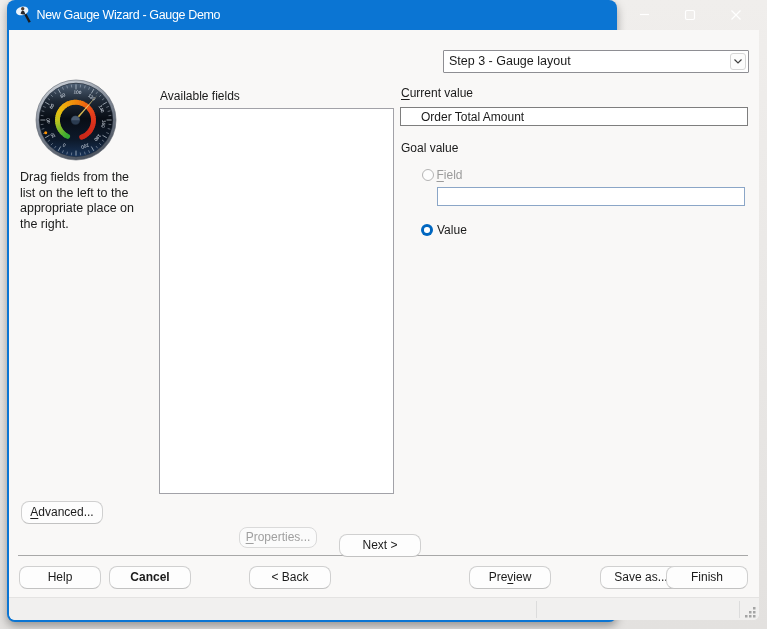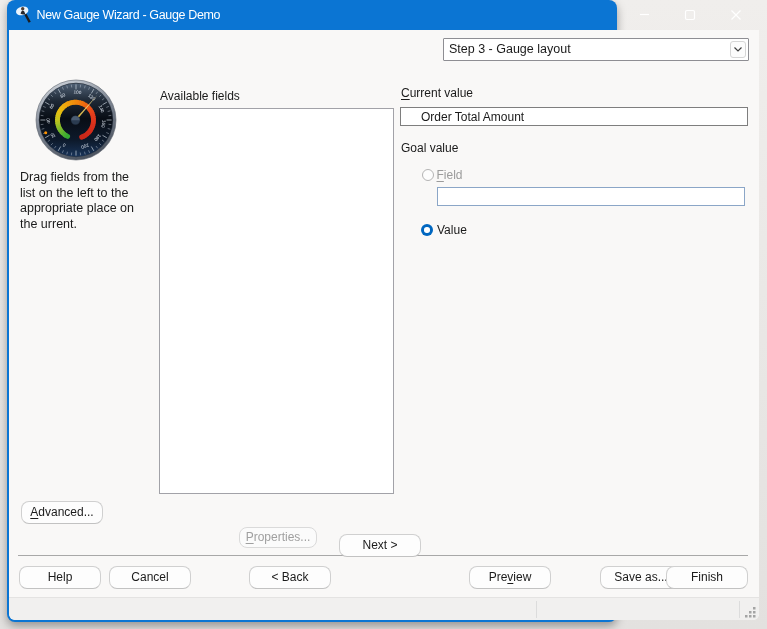--- a/index.html
+++ b/index.html
@@ -14,21 +14,21 @@
   .lbl{position:absolute;white-space:nowrap;}
   .underline{text-decoration:underline;text-underline-offset:2px;}
   #dragtext{position:absolute;left:11px;top:140px;width:114px;line-height:15.5px;font-size:12.5px;}
   #listbox{position:absolute;left:150px;top:78px;width:235px;height:386px;
     background:#fff;border:1px solid #a2a2a8;box-sizing:border-box;}
   .btn{position:absolute;height:23px;width:82px;background:#fdfdfd;
     border:1px solid #d0d0d0;border-bottom-color:#c2c2c2;border-radius:8px;
     box-sizing:border-box;text-align:center;line-height:20px;font-size:12px;color:#1b1b1b;}
   .txt{position:absolute;background:#fff;border:1px solid #7e7e7e;box-sizing:border-box;
     font-size:12px;line-height:16px;padding:1px 20px;}
-  #combo{position:absolute;left:434px;top:8px;width:306px;height:23px;background:#fff;
+  #combo{position:absolute;left:434px;top:20px;width:306px;height:23px;background:#fff;
     border:1px solid #8e8e93;box-sizing:border-box;border-radius:1px;}
   #combo .ctext{position:absolute;left:5px;top:0;line-height:21px;font-size:12.5px;}
   #combo .cbtn{position:absolute;right:2px;top:2px;width:16px;height:17px;
     border:1px solid #d6d6d6;border-radius:3px;background:#fcfcfc;box-sizing:border-box;}
   .radio{position:absolute;width:12px;height:12px;border-radius:50%;box-sizing:border-box;}
   #statusbar{position:absolute;left:0;bottom:0;width:750px;height:23px;background:#f1f0ef;
     border-top:1px solid #e4e3e2;border-radius:0 0 6px 6px;box-sizing:border-box;}
   .sdiv{position:absolute;top:3px;bottom:2px;width:1px;background:#dcdcdc;}
   .sep{position:absolute;left:9px;top:525px;width:730px;height:1px;background:#a8a8a8;}
 </style>
@@ -200,21 +200,21 @@
           <path d="M49.28 56.91 A 18 18 0 0 1 46.89 58.03" stroke="rgb(202,41,25)" stroke-width="4.9" stroke-linecap="butt"></path>
           <path d="M47.59 57.74 A 18 18 0 0 1 46.66 58.11" stroke="rgb(200,40,25)" stroke-width="4.9" stroke-linecap="round"></path>
         </g>
       <circle id="orangedot" r="1.5" fill="#ff9400" cx="10.72" cy="53.86"></circle>
       <polygon id="needlepoly" fill="url(#needle)" points="62.15,16.29 39.75,40.54 38.20,43.84 41.25,41.86"></polygon>
       <circle cx="40.5" cy="41.2" r="4.5" fill="#2a3b50"></circle>
       <path d="M36 41.2 a4.5 4.5 0 0 1 9 0" fill="#55687e" opacity="0.75"></path>
       <circle cx="40.5" cy="41.2" r="4.5" fill="none" stroke="#16202d" stroke-width="0.5" opacity="0.7"></circle>
     </svg>
 
-    <div id="dragtext">Drag fields from the list on the left to the appropriate place on the urrent.</div>
+    <div id="dragtext">Drag fields from the list on the left to the appropriate place on the right.</div>
 
     <div class="lbl" style="left:151px;top:59px;">Available fields</div>
     <div id="listbox"></div>
 
     <div class="lbl" style="left:392px;top:56px;"><span class="underline">C</span>urrent value</div>
     <div class="txt" style="left:391px;top:77px;width:348px;height:19px;">Order Total Amount</div>
 
     <div class="lbl" style="left:392px;top:111px;">Goal value</div>
 
     <div class="radio" style="left:412.5px;top:139px;border:1px solid #b4b4b4;background:#fdfdfd;"></div>
@@ -224,21 +224,21 @@
     <div class="radio" style="left:412px;top:194px;background:#0067c0;"></div>
     <div class="radio" style="left:415.25px;top:197.25px;width:5.5px;height:5.5px;background:#fff;"></div>
     <div class="lbl" style="left:428px;top:193px;">Value</div>
 
     <div class="btn" style="left:12px;top:471px;"><span class="underline">A</span>dvanced...</div>
     <div class="btn" style="left:230px;top:471px;width:78px;height:21px;line-height:18px;color:#a0a0a0;border-color:#dadada;background:#fbfbfb;margin-top:26px;"><span class="underline">P</span>roperties...</div>
 
     <div class="sep"></div>
 
     <div class="btn" style="left:10px;top:536px;">Help</div>
-    <div class="btn" style="left:100px;top:536px;">Cancel</div>
+    <div class="btn" style="left:100px;top:536px;font-weight:bold;">Cancel</div>
     <div class="btn" style="left:240px;top:536px;">&lt; Back</div>
     <div class="btn" style="left:330px;top:504px;">Next &gt;</div>
     <div class="btn" style="left:460px;top:536px;">Pre<span class="underline">v</span>iew</div>
     <div class="btn" style="left:565px;top:536px;margin-left:26px;">Save as...</div>
     <div class="btn" style="left:657px;top:536px;text-align:center;">Finish</div>
 
     <div id="statusbar">
       <div class="sdiv" style="left:527px;"></div>
       <div class="sdiv" style="left:730px;"></div>
       <svg width="16" height="14" style="position:absolute;right:1px;bottom:1px;">

